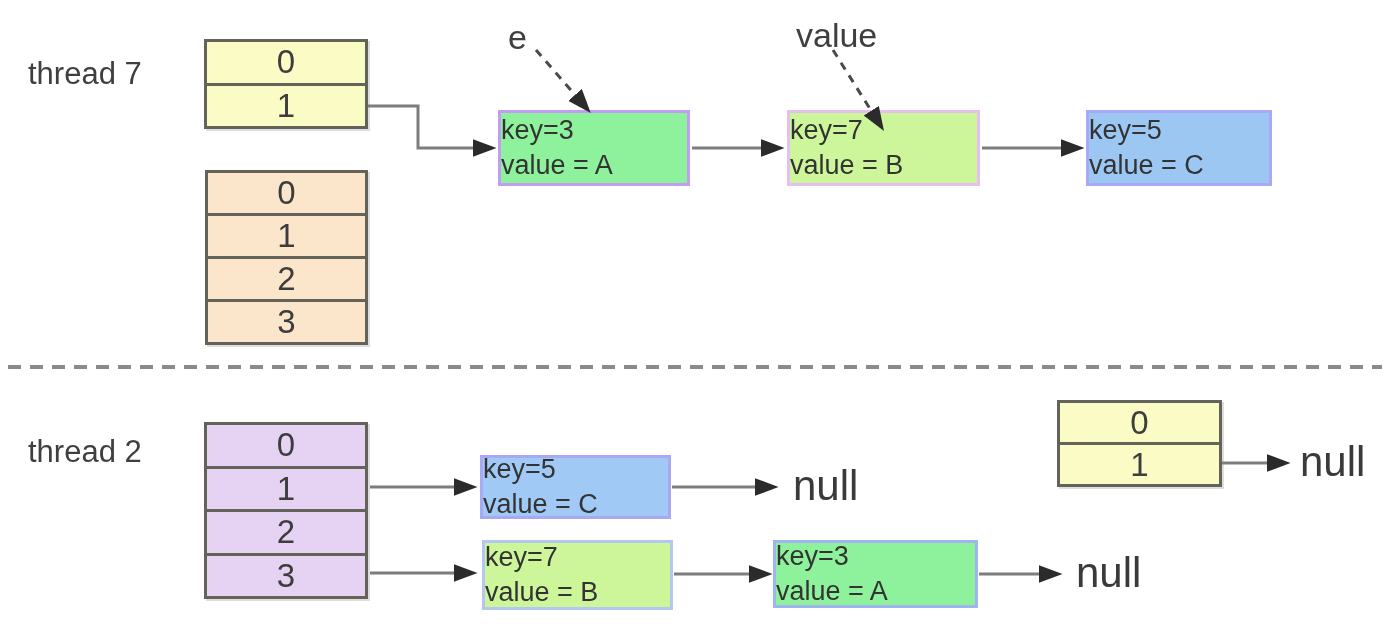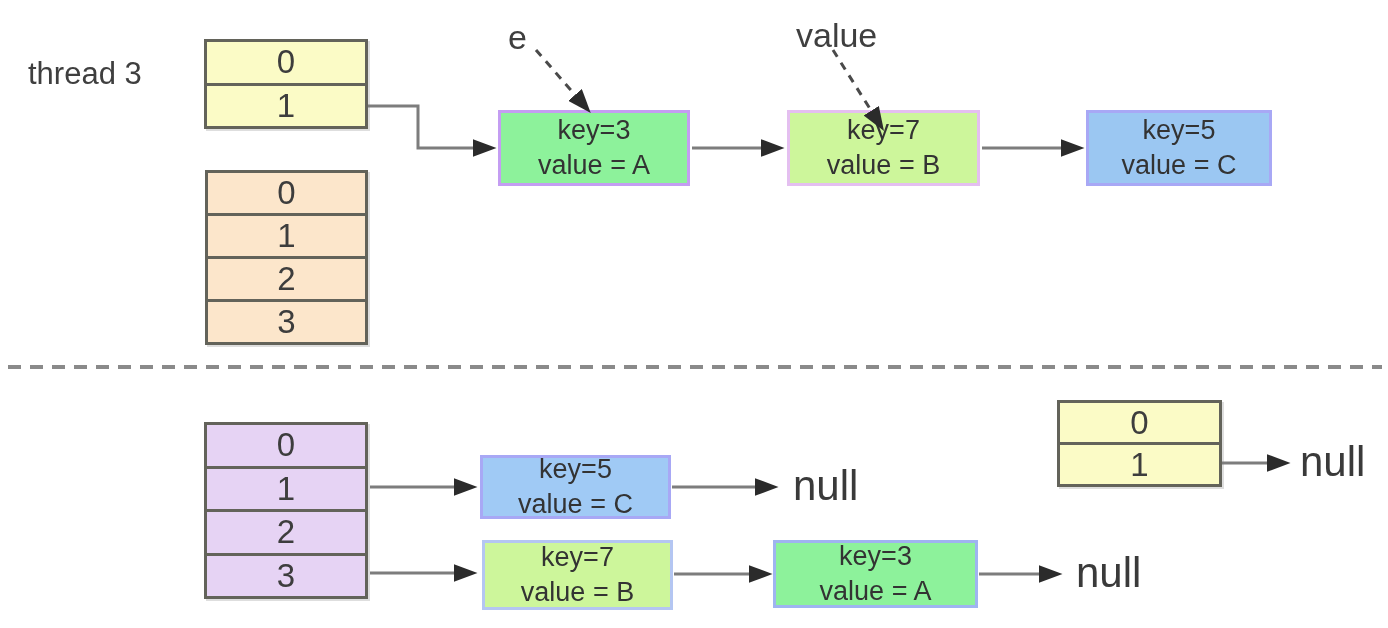--- a/index.html
+++ b/index.html
@@ -36,21 +36,21 @@
     color: #3d3d3d;
     border-bottom: 3px solid #63635a;
   }
   .tbl .cell:last-child { border-bottom: none; }
   .node {
     position: absolute;
     border: 3px solid #b0a8f0;
     box-sizing: border-box;
     display: flex;
     flex-direction: column;
-    align-items: center;
+    align-items: flex-start;
     justify-content: center;
     font-size: 27px;
     line-height: 1.28;
     color: #333333;
     z-index: 2;
   }
   .lbl { position: absolute; color: #3f3f3f; white-space: nowrap; z-index: 3; }
   .thread-lbl { font-size: 31px; }
   .ptr-lbl { font-size: 34px; }
   .null-lbl { font-size: 42px; color: #3a3a3a; }
@@ -76,21 +76,22 @@
     <path d="M8,367 L1382,367" fill="none" stroke="#8a8a8a" stroke-width="4" stroke-dasharray="13 9"></path>
 
     <path d="M370,487 L455,487" fill="none" stroke="#7d7d7d" stroke-width="3" marker-end="url(#ah)"></path>
     <path d="M672,487 L756,487" fill="none" stroke="#7d7d7d" stroke-width="3" marker-end="url(#ah)"></path>
     <path d="M370,573 L455,573" fill="none" stroke="#7d7d7d" stroke-width="3" marker-end="url(#ah)"></path>
     <path d="M674,574 L750,574" fill="none" stroke="#7d7d7d" stroke-width="3" marker-end="url(#ah)"></path>
     <path d="M979,574 L1040,574" fill="none" stroke="#7d7d7d" stroke-width="3" marker-end="url(#ah)"></path>
     <path d="M1222,463 L1268,463" fill="none" stroke="#7d7d7d" stroke-width="3" marker-end="url(#ah)"></path>
   </svg>
 
-  <div class="lbl thread-lbl" style="left:28px; top:56px;">thread 3</div>
+  <div class="lbl thread-lbl" style="left:28px; top:56px;">thread 7</div>
+  <div class="lbl thread-lbl" style="left:28px; top:434px;">thread 2</div>
 
   <div class="lbl ptr-lbl" style="left:508px; top:18px;">e</div>
   <div class="lbl ptr-lbl" style="left:796px; top:16px;">value</div>
 
   <div class="tbl" style="left: 204px; top: 39px; width: 164px; height: 90px; background: rgb(251, 251, 198);">
     <div class="cell">0</div>
     <div class="cell">1</div>
   </div>
 
   <div class="tbl" style="left: 205px; top: 170px; width: 163px; height: 175px; background: rgb(252, 230, 203);">

